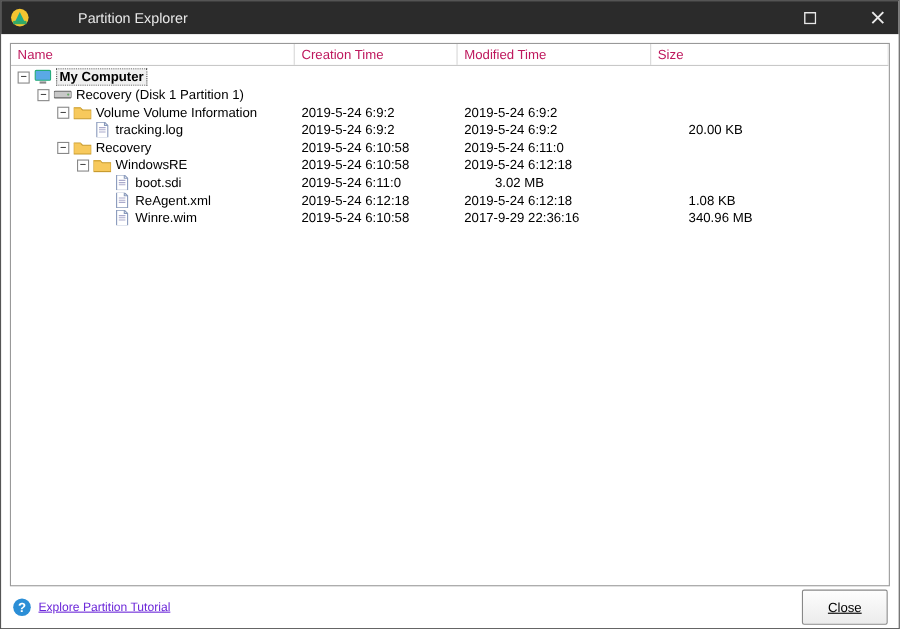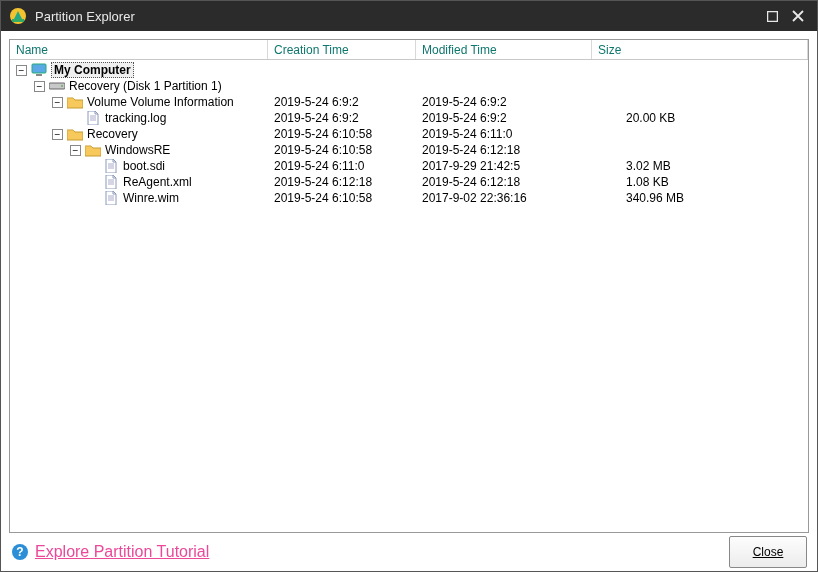--- a/index.html
+++ b/index.html
@@ -12,20 +12,21 @@
       overflow: hidden;
       border: 1px solid #555;
     }
     .titlebar {
       background: #2b2b2b;
       height: 30px;
       display: flex;
       align-items: center;
       padding: 0 6px 0 8px;
       color: #e8e8e8;
+      gap: 36px;
     }
     .titlebar .app-icon {
       width: 18px; height: 18px;
       margin-right: 8px;
       display: flex; align-items: center; justify-content: center;
     }
     .titlebar .title { flex: 1; font-size: 13px; }
     .titlebar .winbtn {
       width: 26px; height: 22px;
       display: flex; align-items: center; justify-content: center;
@@ -38,21 +39,21 @@
     .tree-panel {
       border: 1px solid #999;
       height: 494px;
       background: #fff;
       overflow: auto;
     }
     .cols-header {
       display: flex;
       border-bottom: 1px solid #c8c8c8;
       background: #fff;
-      color: #0f766e;
+      color: #be185d;
       font-size: 12px;
       height: 20px;
       align-items: center;
     }
     .ch {
       padding: 0 6px;
       border-right: 1px solid #d8d8d8;
       height: 100%;
       display: flex; align-items: center;
     }
@@ -110,24 +111,24 @@
       align-items: center;
       padding: 6px 10px;
       height: 38px;
     }
     .help-icon {
       width: 18px; height: 18px;
       display: flex; align-items: center; justify-content: center;
       margin-right: 6px;
     }
     .link {
-      color: #ec4899;
+      color: #6d28d9;
       text-decoration: underline;
       cursor: pointer;
-      font-size: 16px;
+      font-size: 11px;
     }
     .spacer { flex: 1; }
     .btn {
       min-width: 78px;
       height: 32px;
       background: linear-gradient(#fdfdfd, #ececec);
       border: 1px solid #888;
       border-radius: 2px;
       font-size: 12px;
       cursor: pointer;
@@ -286,21 +287,20 @@
                 <path d="M2 0 L9 0 L12 3 L12 14 L2 14 Z" fill="#fff" stroke="#89b"></path>
                 <path d="M9 0 L9 3 L12 3" fill="none" stroke="#89b"></path>
                 <line x1="4" y1="5" x2="10" y2="5" stroke="#aac"></line>
                 <line x1="4" y1="7" x2="10" y2="7" stroke="#aac"></line>
                 <line x1="4" y1="9" x2="10" y2="9" stroke="#aac"></line>
               </svg>
           </span>
           <span>boot.sdi</span>
         </div>
         <div class="ctcell">2019-5-24 6:11:0</div>
-        <div class="mtcell">2017-9-29 21:42:5</div>
         <div class="szcell">3.02 MB</div>
       </div>
 
       <div class="row">
         <div class="namecell">
           <span class="indent" style="width:78px"></span>
           <span class="expander none"></span>
           <span class="icon">
             <svg width="14" height="14" viewBox="0 0 14 14">
                 <path d="M2 0 L9 0 L12 3 L12 14 L2 14 Z" fill="#fff" stroke="#89b"></path>
@@ -326,21 +326,21 @@
                 <path d="M2 0 L9 0 L12 3 L12 14 L2 14 Z" fill="#fff" stroke="#89b"></path>
                 <path d="M9 0 L9 3 L12 3" fill="none" stroke="#89b"></path>
                 <line x1="4" y1="5" x2="10" y2="5" stroke="#aac"></line>
                 <line x1="4" y1="7" x2="10" y2="7" stroke="#aac"></line>
                 <line x1="4" y1="9" x2="10" y2="9" stroke="#aac"></line>
               </svg>
           </span>
           <span>Winre.wim</span>
         </div>
         <div class="ctcell">2019-5-24 6:10:58</div>
-        <div class="mtcell">2017-9-02 22:36:16</div>
+        <div class="mtcell">2017-9-29 22:36:16</div>
         <div class="szcell">340.96 MB</div>
       </div>
 
     </div>
   </div>
 </div>
 
 <div class="footer">
   <span class="help-icon">
     <svg width="18" height="18" viewBox="0 0 18 18">

